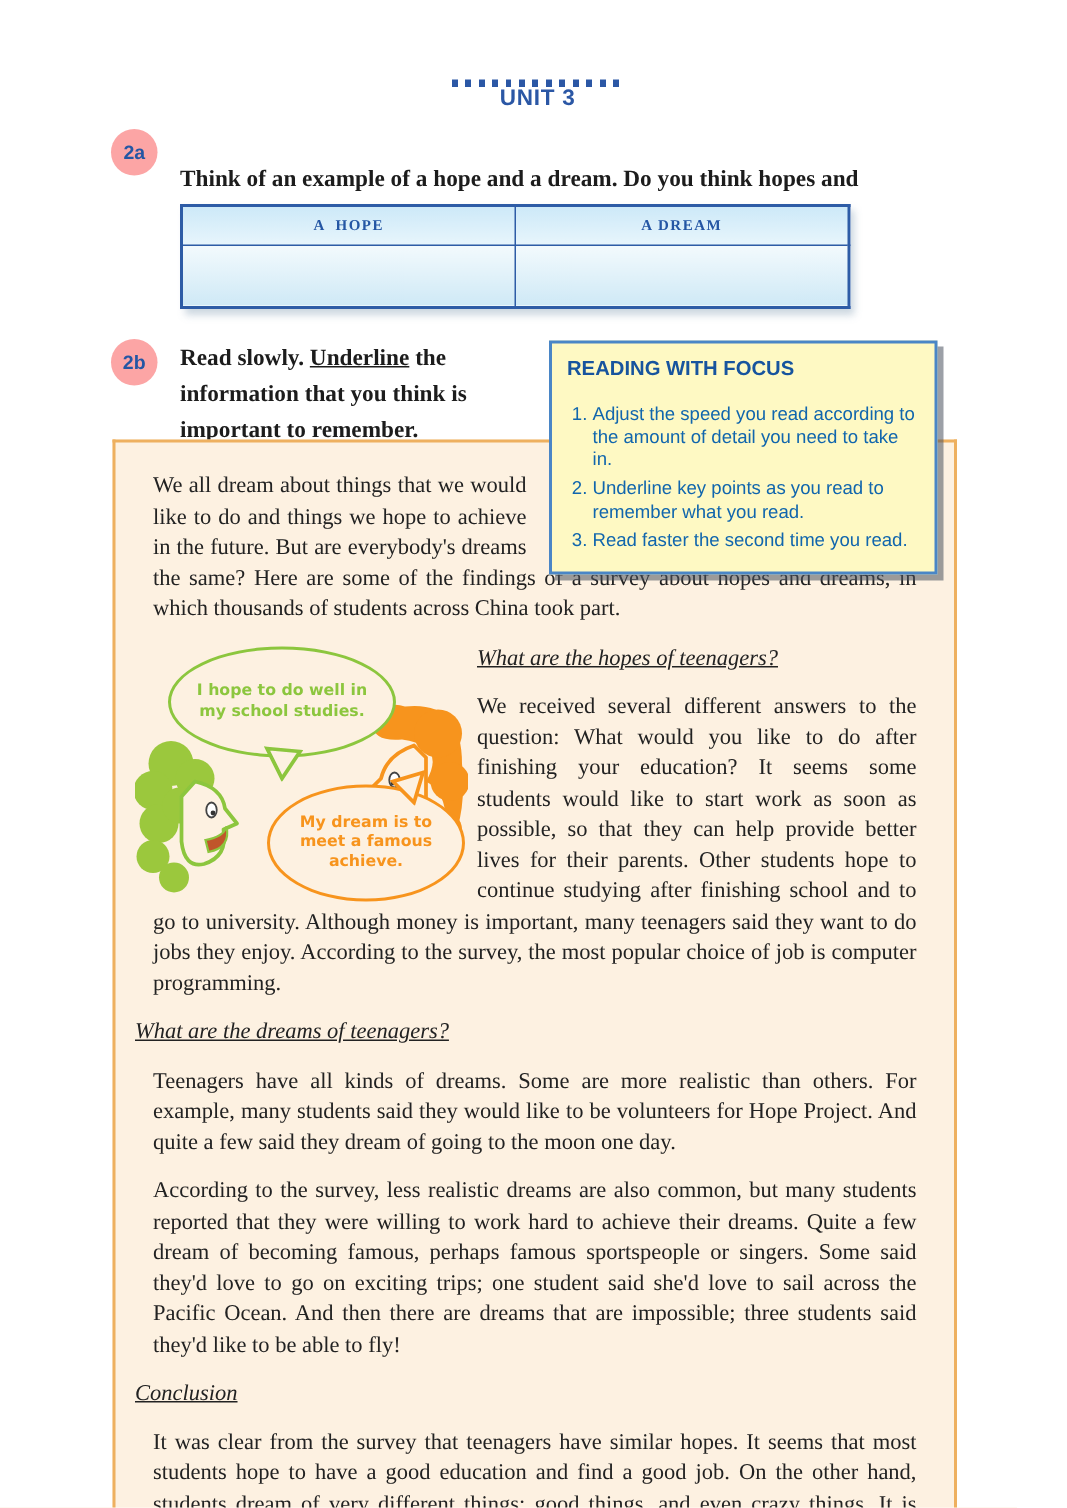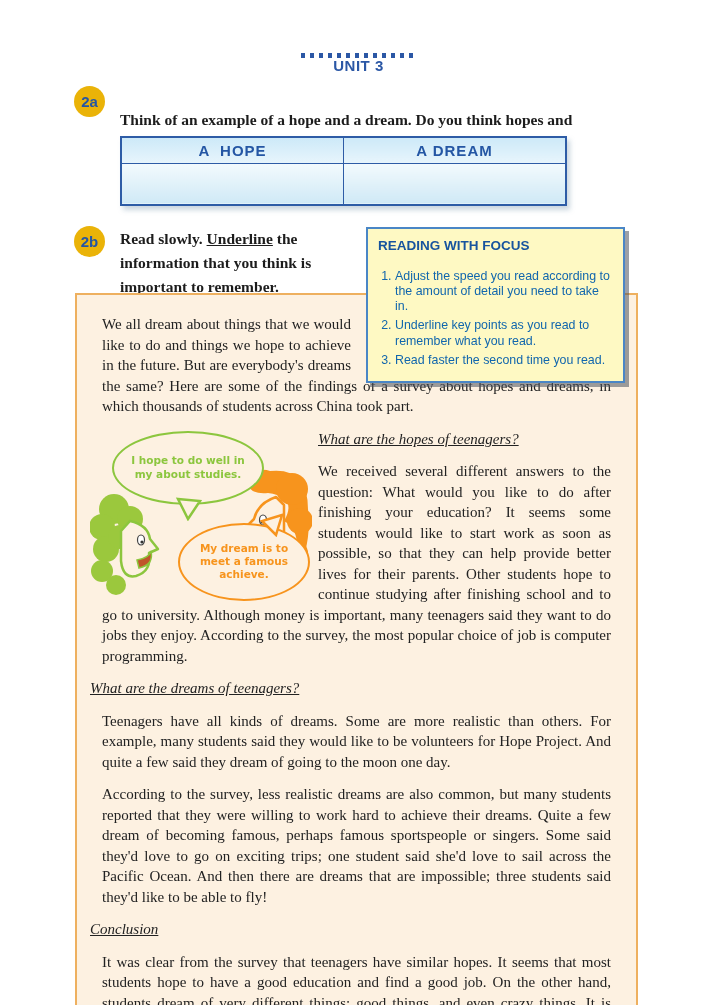--- a/index.html
+++ b/index.html
@@ -25,22 +25,22 @@
   .unit-label {
     font-family: "Liberation Sans", sans-serif;
     font-weight: bold; font-size: 15px; color: #2b57a5;
     padding: 0 12px; letter-spacing: .5px;
     transform: translateY(-1px);
   }
 
   
   .badge {
     position: absolute; width: 31px; height: 31px; border-radius: 50%;
-    background: #eab308; color: #2456a4;
-    font-family: "Liberation Sans", sans-serif; font-weight: bold; font-size: 15px;
+    background: #fca5a5; color: #2456a4;
+    font-family: "Liberation Sans", sans-serif; font-weight: bold; font-size: 13px;
     display: flex; align-items: center; justify-content: center;
   }
   .badge-2a { left: 74px; top: 86px; }
   .badge-2b { left: 74px; top: 226px; }
 
   .instruction {
     position: absolute;
     font-weight: bold; font-size: 15.5px; line-height: 1.55; color: #1c1c1c;
   }
   .instr-2a { left: 120px; top: 88px; width: 492px; margin-top: 20px; }
@@ -50,21 +50,21 @@
   
   .hope-table {
     position: absolute; left: 120px; top: 136px; width: 447px;
     border-collapse: collapse;
     box-shadow: 3px 4px 5px rgba(110,140,165,.35);
   }
   .hope-table th, .hope-table td { border: 1px solid #2e5ca6; }
   .hope-table { border: 2px solid #2e5ca6; }
   .hope-table th {
     height: 26px; width: 50%;
-    font-family: Liberation Sans, sans-serif; font-weight: bold; font-size: 15px;
+    font-family: Liberation Serif, serif; font-weight: bold; font-size: 10px;
     color: #2456a4; letter-spacing: 1px; white-space: pre;
     background: linear-gradient(180deg, #cde9f8 0%, #e7f5fc 100%);
   }
   .hope-table td {
     height: 42px;
     background: linear-gradient(180deg, #f3fafd 0%, #cfe9f6 100%);
   }
 
   
   .focus-box {
@@ -167,21 +167,21 @@
     <li>Underline key points as you read to remember what you read.</li>
     <li>Read faster the second time you read.</li>
   </ol>
 </div>
 
 <div class="passage">
   <div class="focus-spacer"></div>
   <p>We all dream about things that we would like to do and things we hope to achieve in the future. But are everybody's dreams the same?  Here are some of the findings of a survey about hopes and dreams, in which thousands of students across China took part.</p>
 
   <div class="cartoon">
-    <div class="bubble bubble-green">I hope to do well in my about studies.</div>
+    <div class="bubble bubble-green">I hope to do well in my school studies.</div>
     <svg class="tail" style="left:84px; top:66px;" width="28" height="24">
       <path d="M4,2 L26,4 L14,22 Z" fill="#fdf1e1" stroke="#8cc63e" stroke-width="2.5"></path>
     </svg>
     <div class="bubble bubble-orange">My dream is to meet a famous achieve.</div>
     <svg class="tail" style="left:168px; top:82px;" width="28" height="24">
       <path d="M24,2 L4,8 L18,22 Z" fill="#fdf1e1" stroke="#f7941d" stroke-width="2.5"></path>
     </svg>
 
     <svg class="char char-green" width="76" height="112" viewBox="0 0 76 112">
       <g fill="#9bc83d">

